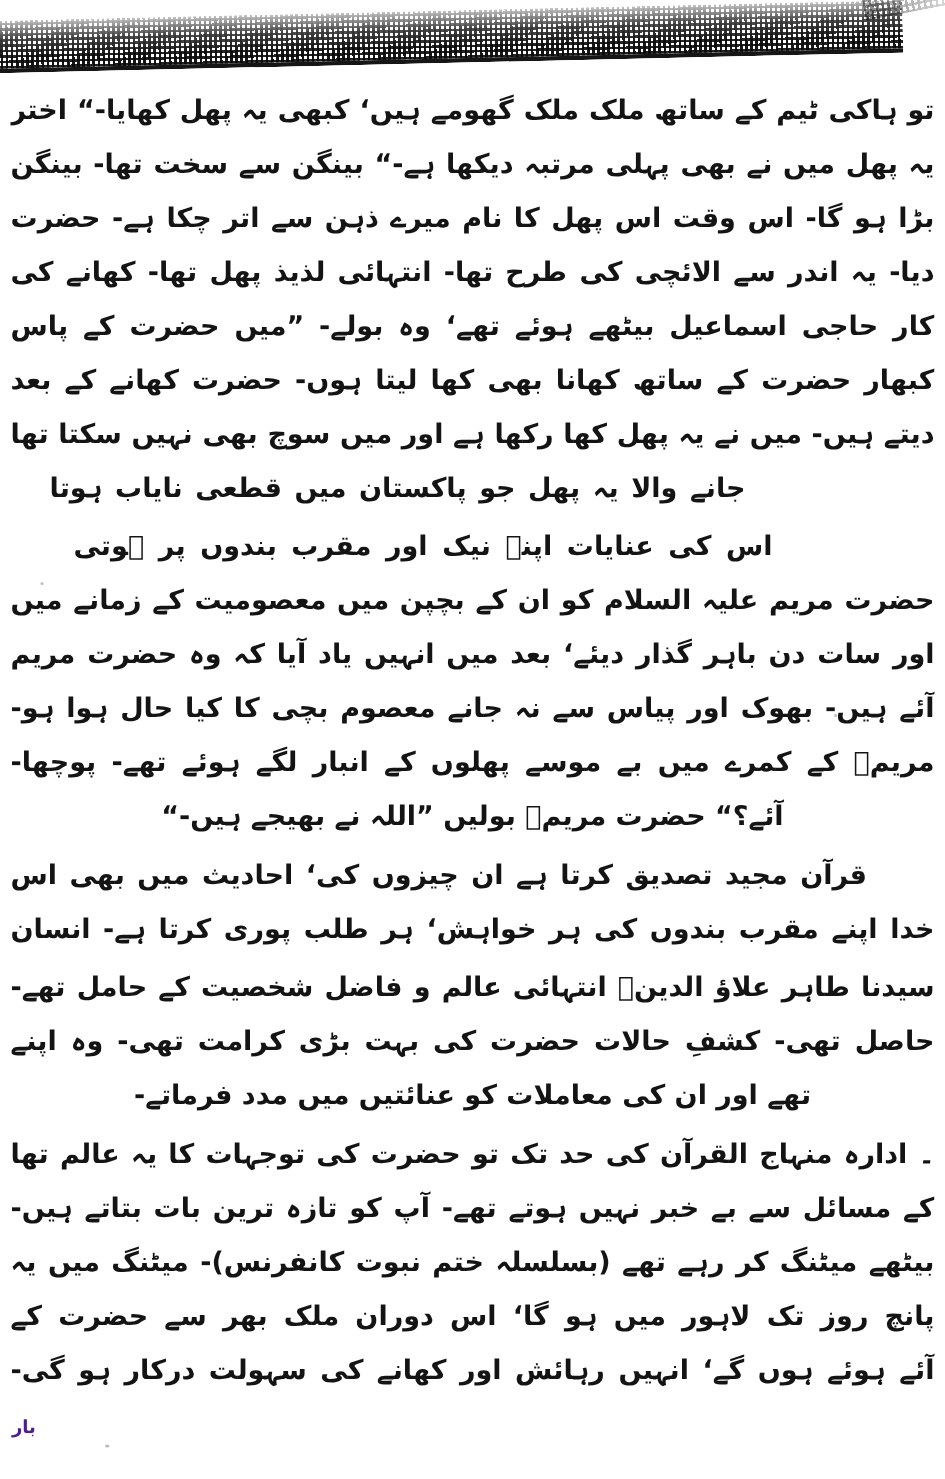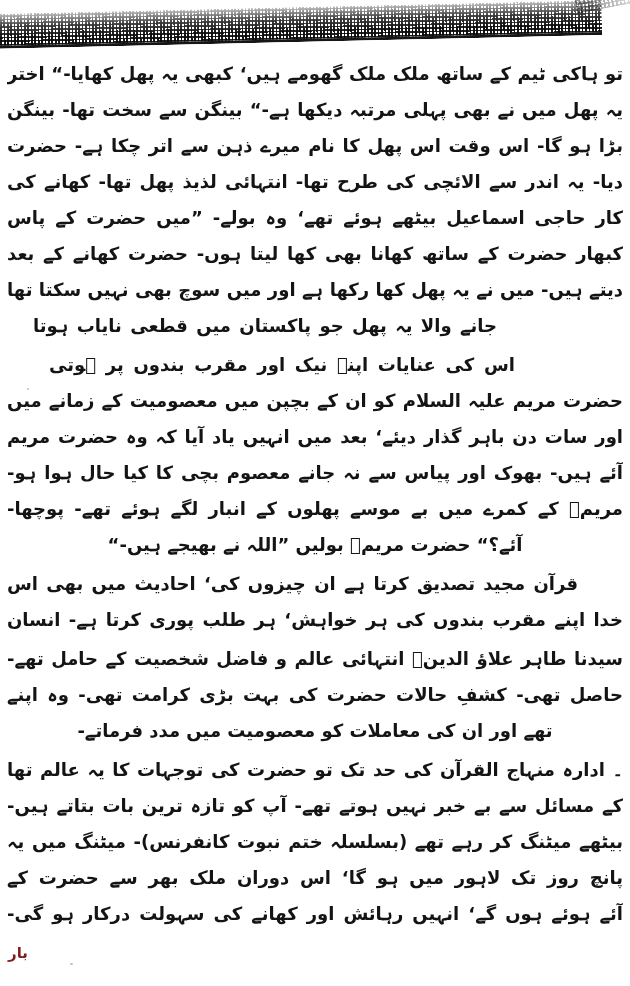--- a/index.html
+++ b/index.html
@@ -54,22 +54,22 @@
     text-align-last:center;
     -moz-text-align-last:center;
   }
   .line.pr45{padding-right:45px;}
   .line.pr108{padding-right:108px;padding-left:42px;}
   .line.endpad{padding-right:126px;padding-left:26px;}
   
   .catchword{
     position:absolute;left:8px;top:944px;
     direction:rtl;
-    color:#7f1d1d;
-    font-size:15px;font-weight:600;
+    color:#4c1d95;
+    font-size:12px;font-weight:600;
   }
   
   .speck{position:absolute;background:#bdbdbd;border-radius:50%;}
   .s1{left:70px;top:963px;width:3px;height:2px;}
   .s2{left:27px;top:388px;width:2px;height:2px;}
   .s3{left:556px;top:476px;width:2px;height:2px;}
 </style>
 </head>
 <body>
 
@@ -101,21 +101,21 @@
     </div>
 
     <div class="para">
       <div class="line pr45">قرآن مجید تصدیق کرتا ہے ان چیزوں کی‘ احادیث میں بھی اس قسم کے واقعات کی تصدیق موجود ہے-</div>
       <div class="line">خدا اپنے مقرب بندوں کی ہر خواہش‘ ہر طلب پوری کرتا ہے- انسان کے عقیدے میں پختگی ہونی چاہئے‘</div>
     </div>
 
     <div class="para">
       <div class="line">سیدنا طاہر علاؤ الدینؒ انتہائی عالم و فاضل شخصیت کے حامل تھے- دنیا کے ہر علم پر انہیں دسترس</div>
       <div class="line">حاصل تھی- کشفِ حالات حضرت کی بہت بڑی کرامت تھی- وہ اپنے نیاز مندوں کے دلوں کا حال جان لیتے</div>
-      <div class="line c">تھے اور ان کی معاملات کو معصومیت میں مدد فرماتے-</div>
+      <div class="line c">تھے اور ان کی معاملات کو عنائتیں میں مدد فرماتے-</div>
     </div>
 
     <div class="para">
       <div class="line">۔ ادارہ منہاج القرآن کی حد تک تو حضرت کی توجہات کا یہ عالم تھا کہ خواہ کہیں بھی ہوں‘ اس ادارے</div>
       <div class="line">کے مسائل سے بے خبر نہیں ہوتے تھے- آپ کو تازہ ترین بات بتاتے ہیں- ہم یہاں اپنے اس آفس میں</div>
       <div class="line">بیٹھے میٹنگ کر رہے تھے (بسلسلہ ختم نبوت کانفرنس)- میٹنگ میں یہ بات زیر بحث آئی کہ حضرت کا جو قیام</div>
       <div class="line">پانچ روز تک لاہور میں ہو گا‘ اس دوران ملک بھر سے حضرت کے مریدین و معتقدین اور ادارہ کے اراکین</div>
       <div class="line">آئے ہوئے ہوں گے‘ انہیں رہائش اور کھانے کی سہولت درکار ہو گی- طے یہ پایا کہ پانچ دن تک مسلسل</div>
     </div>
 

